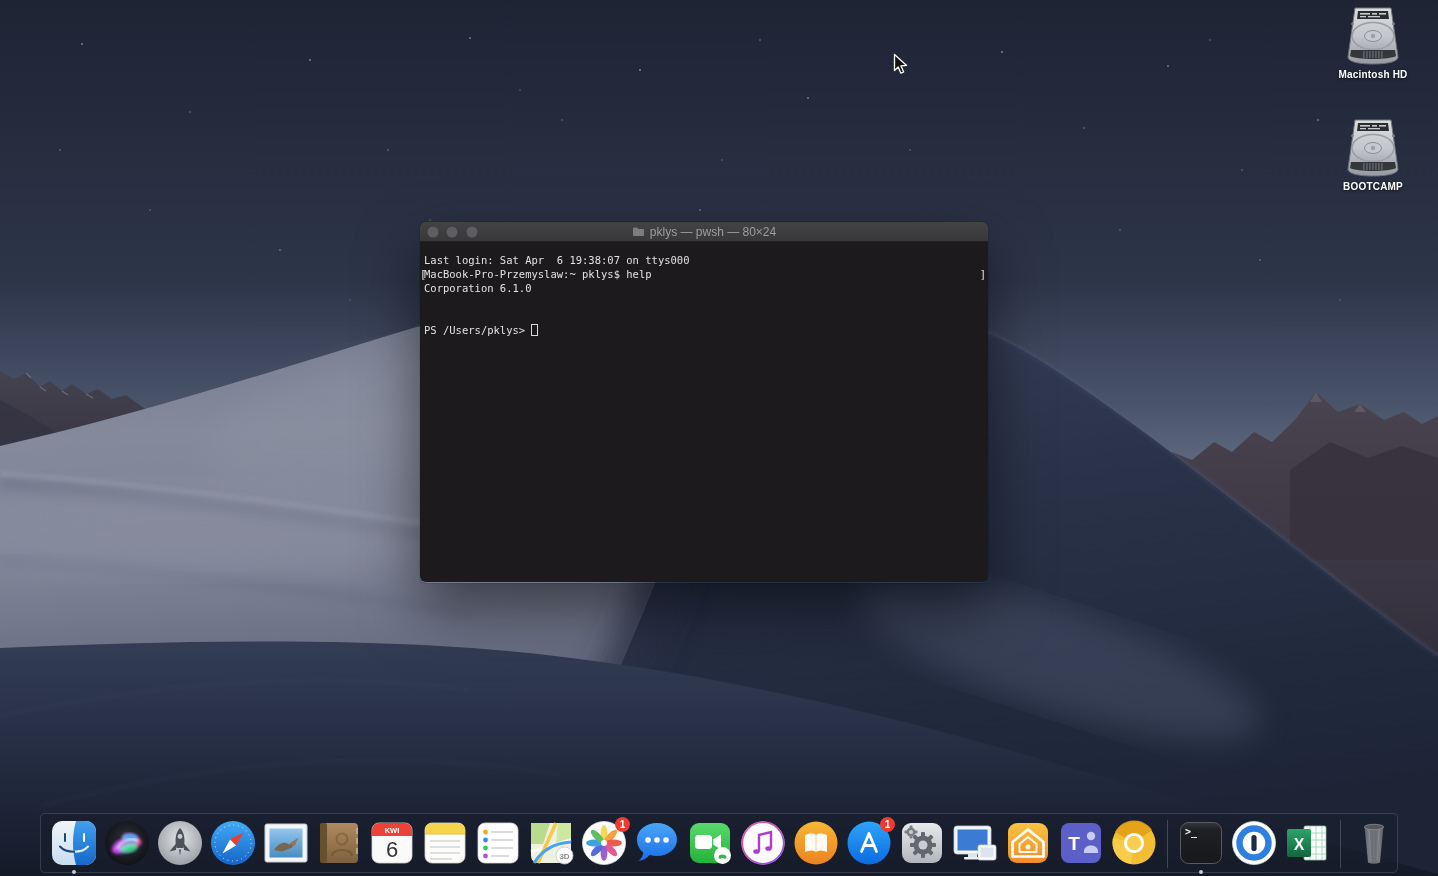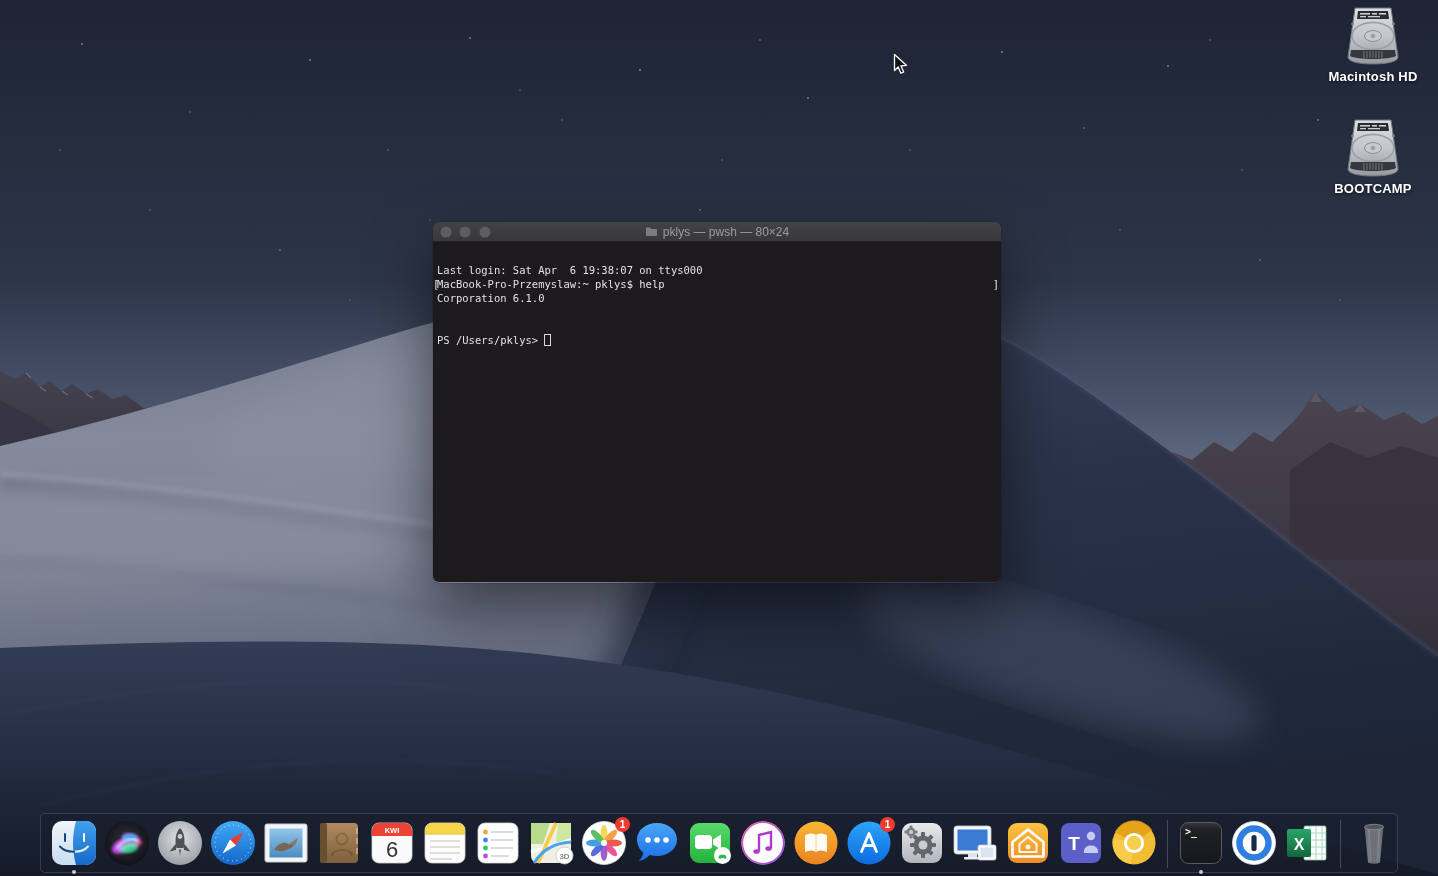--- a/index.html
+++ b/index.html
@@ -1,33 +1,33 @@
 <!DOCTYPE html>
 <html><head>
 <meta charset="utf-8">
 <style>
 *{margin:0;padding:0;box-sizing:border-box}
 html,body{width:1438px;height:876px;overflow:hidden}
 body{position:relative;font-family:"Liberation Sans",sans-serif;background:#1e2434}
 .wall{position:absolute;inset:0}
 
-.term-window{position:absolute;left:433px;top:222px;width:568px;height:361px;border-radius:6px;box-shadow:0 26px 60px rgba(0,0,0,.52),0 0 1px rgba(0,0,0,.8)}
+.term-window{position:absolute;left:420px;top:222px;width:568px;height:361px;border-radius:6px;box-shadow:0 26px 60px rgba(0,0,0,.52),0 0 1px rgba(0,0,0,.8)}
 .term-titlebar{height:20px;background:linear-gradient(#434346,#38383b);border-radius:6px 6px 0 0;border-bottom:1px solid #232326;position:relative;display:flex;align-items:center}
 .traffic{position:absolute;left:7px;top:4px;display:flex;gap:7.4px}
 .tl{width:12px;height:12px;border-radius:50%;background:#5e5e62;box-shadow:inset 0 0 0 .5px rgba(0,0,0,.35)}
 .term-title{margin:0 auto;display:flex;align-items:center;gap:5px;color:#9d9da0;font-size:12px;line-height:20px}
-.term-body{position:relative;height:340px;background:#1c1a1d;border-radius:0 0 6px 6px;padding-top:21px;font-family:"DejaVu Sans Mono",monospace;font-size:10.5px;line-height:14px;color:#e3e1e3}
+.term-body{position:relative;height:340px;background:#1c1a1d;border-radius:0 0 6px 6px;padding-top:11px;font-family:"DejaVu Sans Mono",monospace;font-size:10.5px;line-height:14px;color:#e3e1e3}
 .trow{padding:0 4px;white-space:pre;height:14px;position:relative}
 .mark-open{position:absolute;left:0;top:0}
 .mark-close{position:absolute;right:2px;top:0}
 .cursor{display:inline-block;width:6.4px;height:12px;border:1px solid #d9d9d9;vertical-align:-2px}
 
 .volume{position:absolute;left:1313px;width:120px;text-align:center}
 .vol-icon{display:block;margin:0 auto;width:64px;height:60px}
-.vol-label{margin-top:3px;color:#fff;font-size:13px;font-weight:600;text-shadow:0 1px 3px rgba(0,0,0,.7);letter-spacing:.2px}
+.vol-label{margin-top:3px;color:#fff;font-size:10px;font-weight:600;text-shadow:0 1px 3px rgba(0,0,0,.7);letter-spacing:.2px}
 
 .dock{position:absolute;left:40px;bottom:3px;width:1358px;height:60px;background:rgba(24,29,43,.58);border:1px solid rgba(150,160,180,.25);border-radius:5px;display:flex;align-items:flex-start;padding:6px 10px 12px;gap:7px}
 .ditem{position:relative;width:46px;height:46px;flex:0 0 auto}
 .ditem svg{display:block;width:46px;height:46px}
 .dsep{width:1px;height:48px;background:rgba(195,205,225,.25);margin:0 3px;flex:0 0 auto}
 .runspot{position:absolute;left:50%;transform:translateX(-50%);bottom:-8px;width:4px;height:4px;border-radius:50%;background:rgba(205,210,220,.95)}
 .badge{position:absolute;top:-3px;right:-3px;min-width:15px;height:15px;border-radius:8px;background:#ed3b2f;color:#fff;font-size:10px;font-weight:700;display:flex;align-items:center;justify-content:center;padding:0 3px}
 
 .mouse{position:absolute;left:893px;top:53px;width:16px;height:22px}
 </style>

